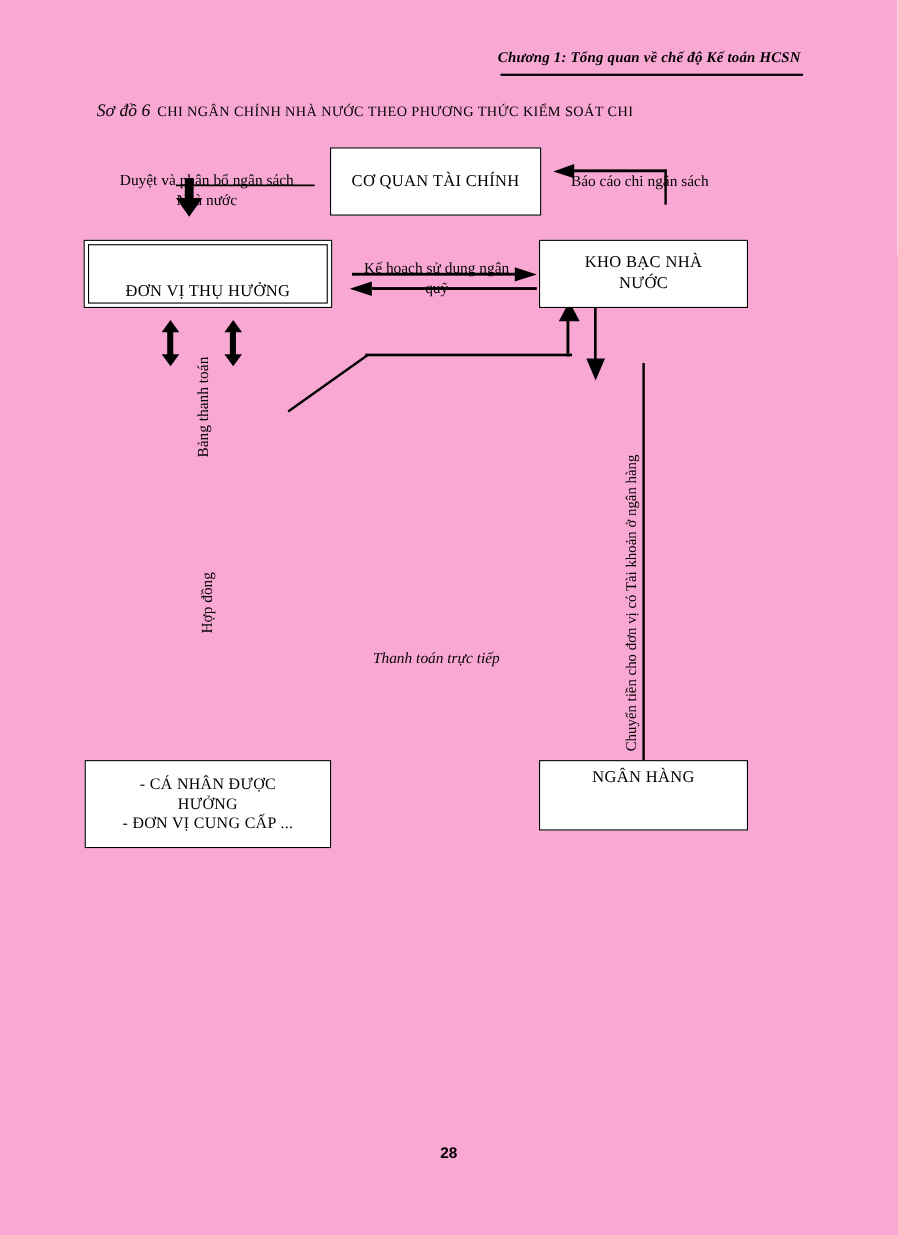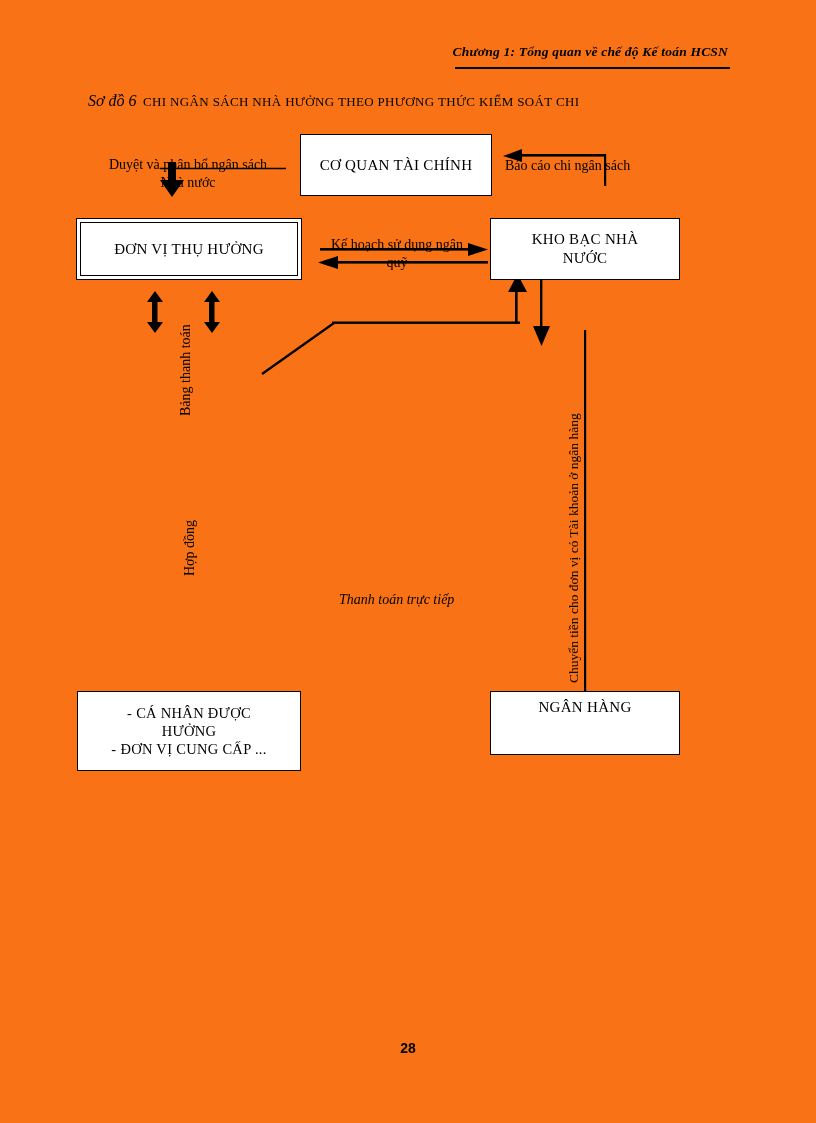--- a/index.html
+++ b/index.html
@@ -8,21 +8,21 @@
     background: #ffffff;
   }
   body {
     font-family: "Liberation Serif", "DejaVu Serif", serif;
     color: #000000;
   }
   #page {
     position: relative;
     width: 816px;
     height: 1123px;
-    background: #f97316;
+    background: #f9a8d4;
     overflow: hidden;
   }
 
   
   .running-header {
     position: absolute;
     right: 88px;
     top: 44px;
     font-family: "Liberation Serif", "DejaVu Serif", serif;
     font-style: italic;
@@ -73,21 +73,21 @@
   }
   .box.double {
     border: 1px solid #000;
     padding: 3px;
   }
   .box.double > .inner {
     border: 1px solid #000;
     width: 100%;
     height: 100%;
     display: flex;
-    align-items: center;
+    align-items: flex-end;
     justify-content: center;
     box-sizing: border-box;
   }
   .box.top-align {
     align-items: flex-start;
     padding-top: 6px;
   }
 
   .label {
     position: absolute;
@@ -127,21 +127,21 @@
 </style>
 </head>
 <body>
 
 <div id="page">
 
   <div class="running-header">Chương 1: Tổng quan về chế độ Kế toán HCSN</div>
   <div class="header-rule"></div>
 
   <div class="fig-caption">
-    <span class="fig-label">Sơ đồ 6</span><span>&nbsp; </span><span class="fig-title">CHI NGÂN SÁCH NHÀ HƯỞNG THEO PHƯƠNG THỨC KIỂM SOÁT CHI</span>
+    <span class="fig-label">Sơ đồ 6</span><span>&nbsp; </span><span class="fig-title">CHI NGÂN CHÍNH NHÀ NƯỚC THEO PHƯƠNG THỨC KIỂM SOÁT CHI</span>
   </div>
 
   <svg class="arrow-layer" viewBox="0 0 816 1123">
     <defs>
       <marker id="ah-down" markerWidth="14" markerHeight="14" refX="7" refY="12" orient="auto-start-reverse" markerUnits="userSpaceOnUse">
         <path d="M1,1 L13,1 L7,13 Z" fill="#000"></path>
       </marker>
     </defs>
 
     <line x1="160" y1="168.5" x2="286" y2="168.5" stroke="#000" stroke-width="1.6"></line>
@@ -218,21 +218,21 @@
 
   <div class="box top-align" style="left:490px; top:691px; width:190px; height:64px;justify-content:center;">
     <span>NGÂN HÀNG</span>
   </div>
 
   <div class="label center" style="left:82px; top:138px; width:212px;">
     <span>Duyệt và phân bổ ngân sách
 Nhà nước</span>
   </div>
 
-  <div class="label" style="left:505px; top:139px;">
+  <div class="label" style="left:519px; top:139px;">
     <span>Báo cáo chi ngân sách</span>
   </div>
 
   <div class="label center" style="left:308px; top:218px; width:178px;">
     <span>Kế hoạch sử dụng ngân
 quỹ</span>
   </div>
 
 
   <div class="vlabel" style="left:178px; top:416px;">

